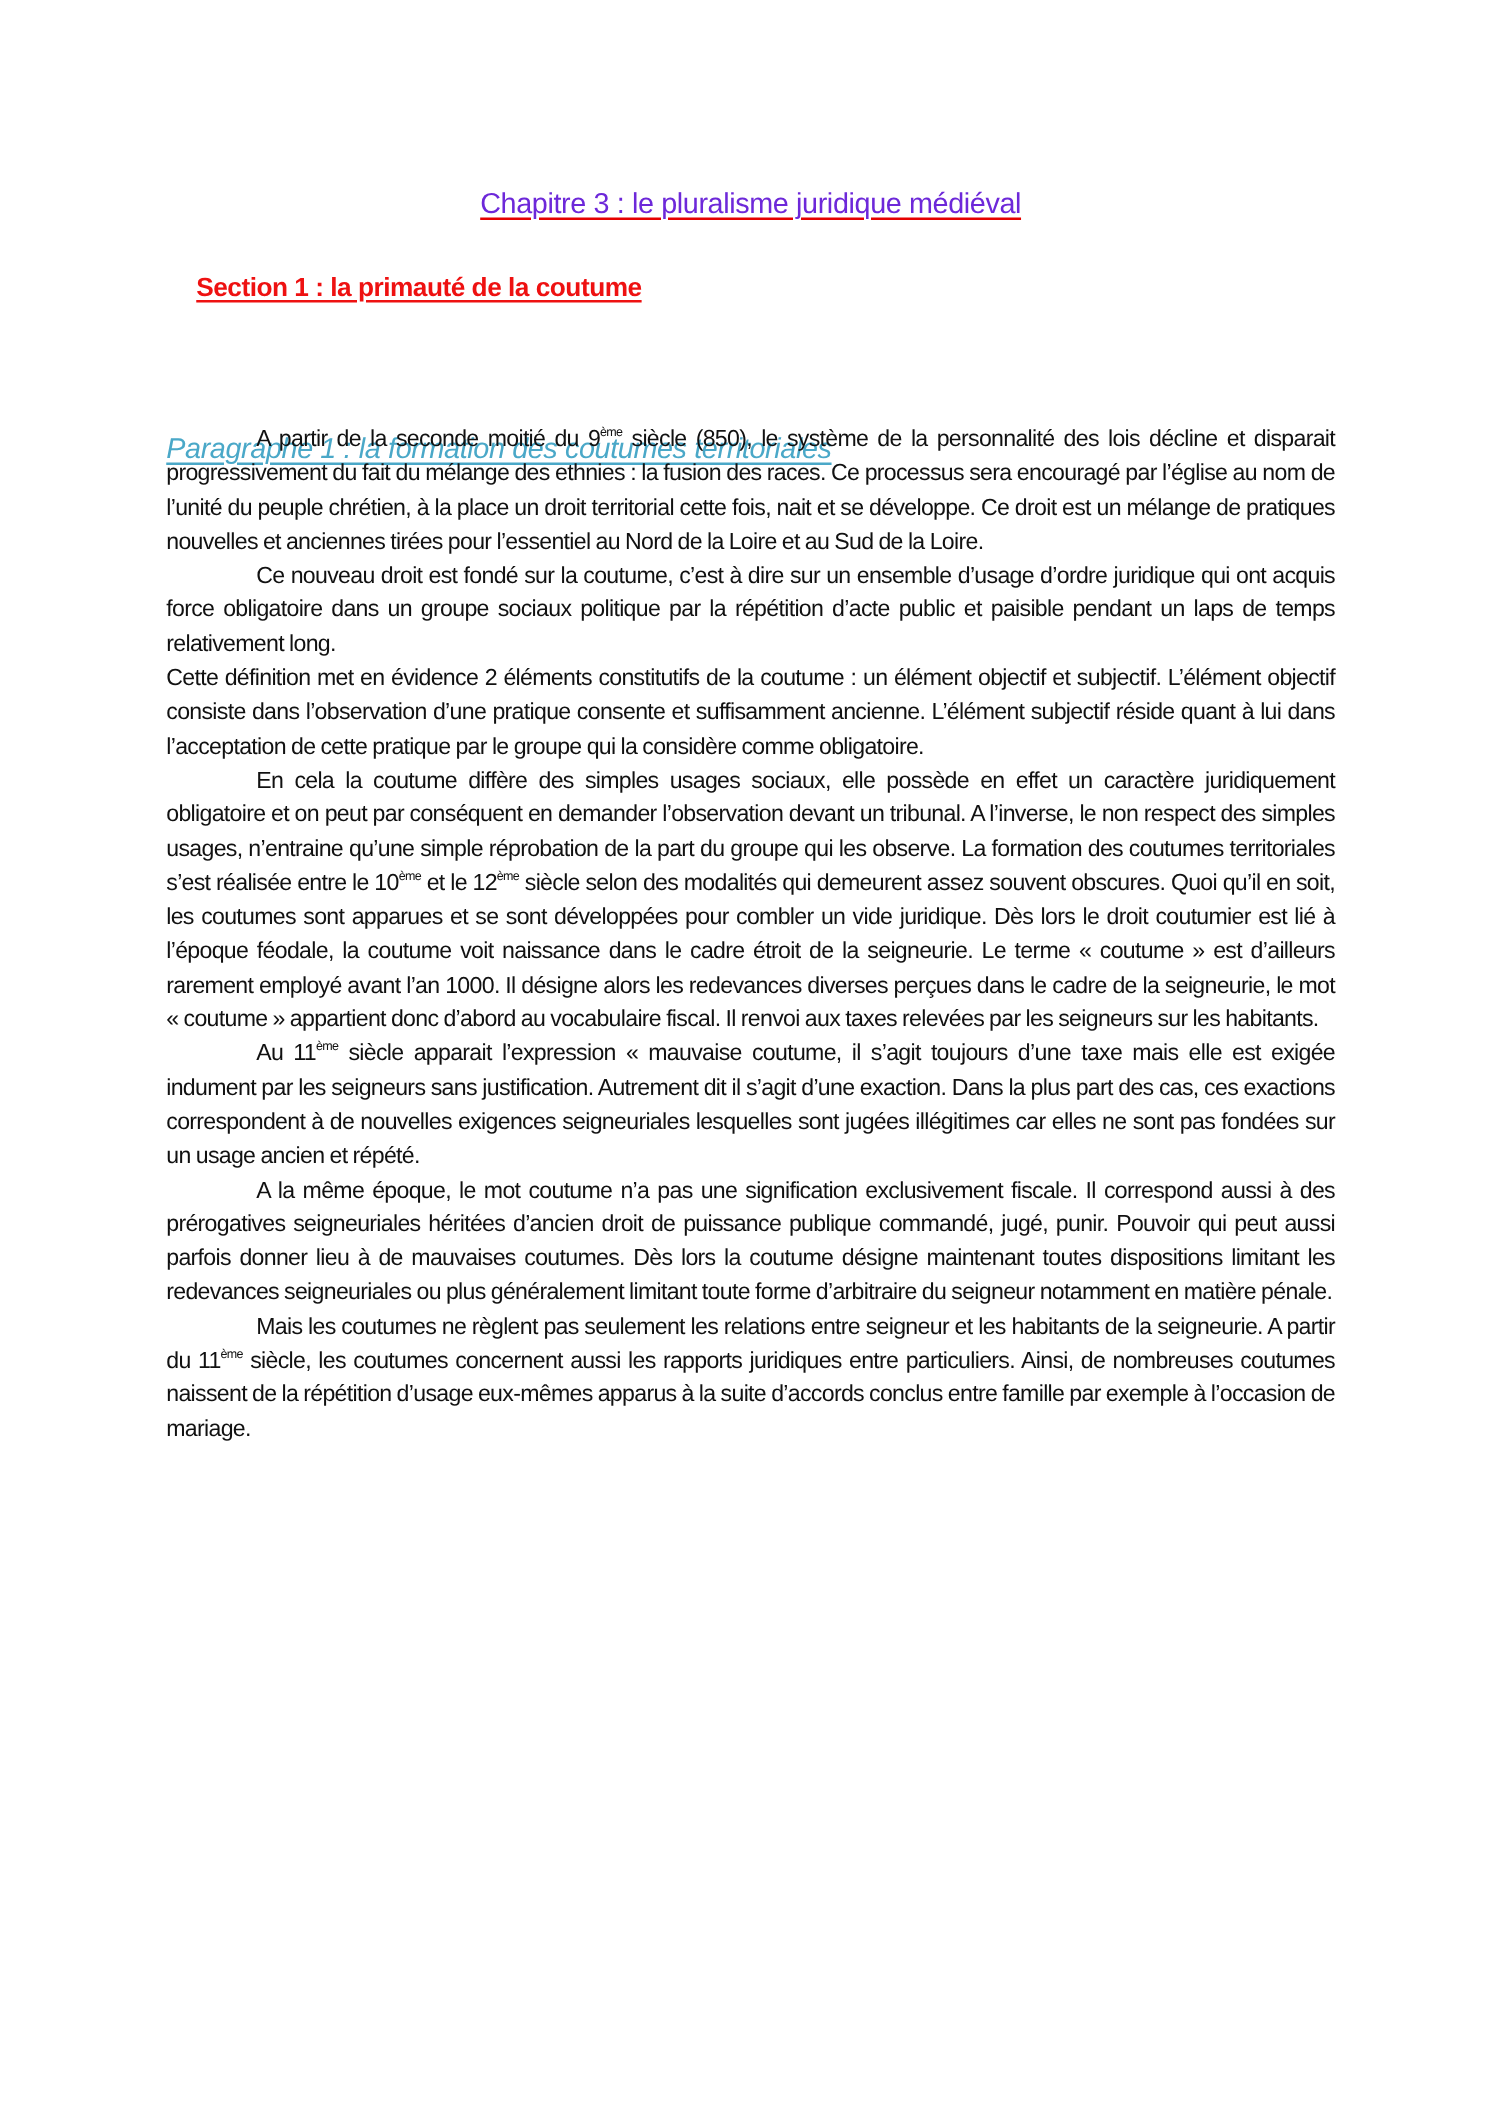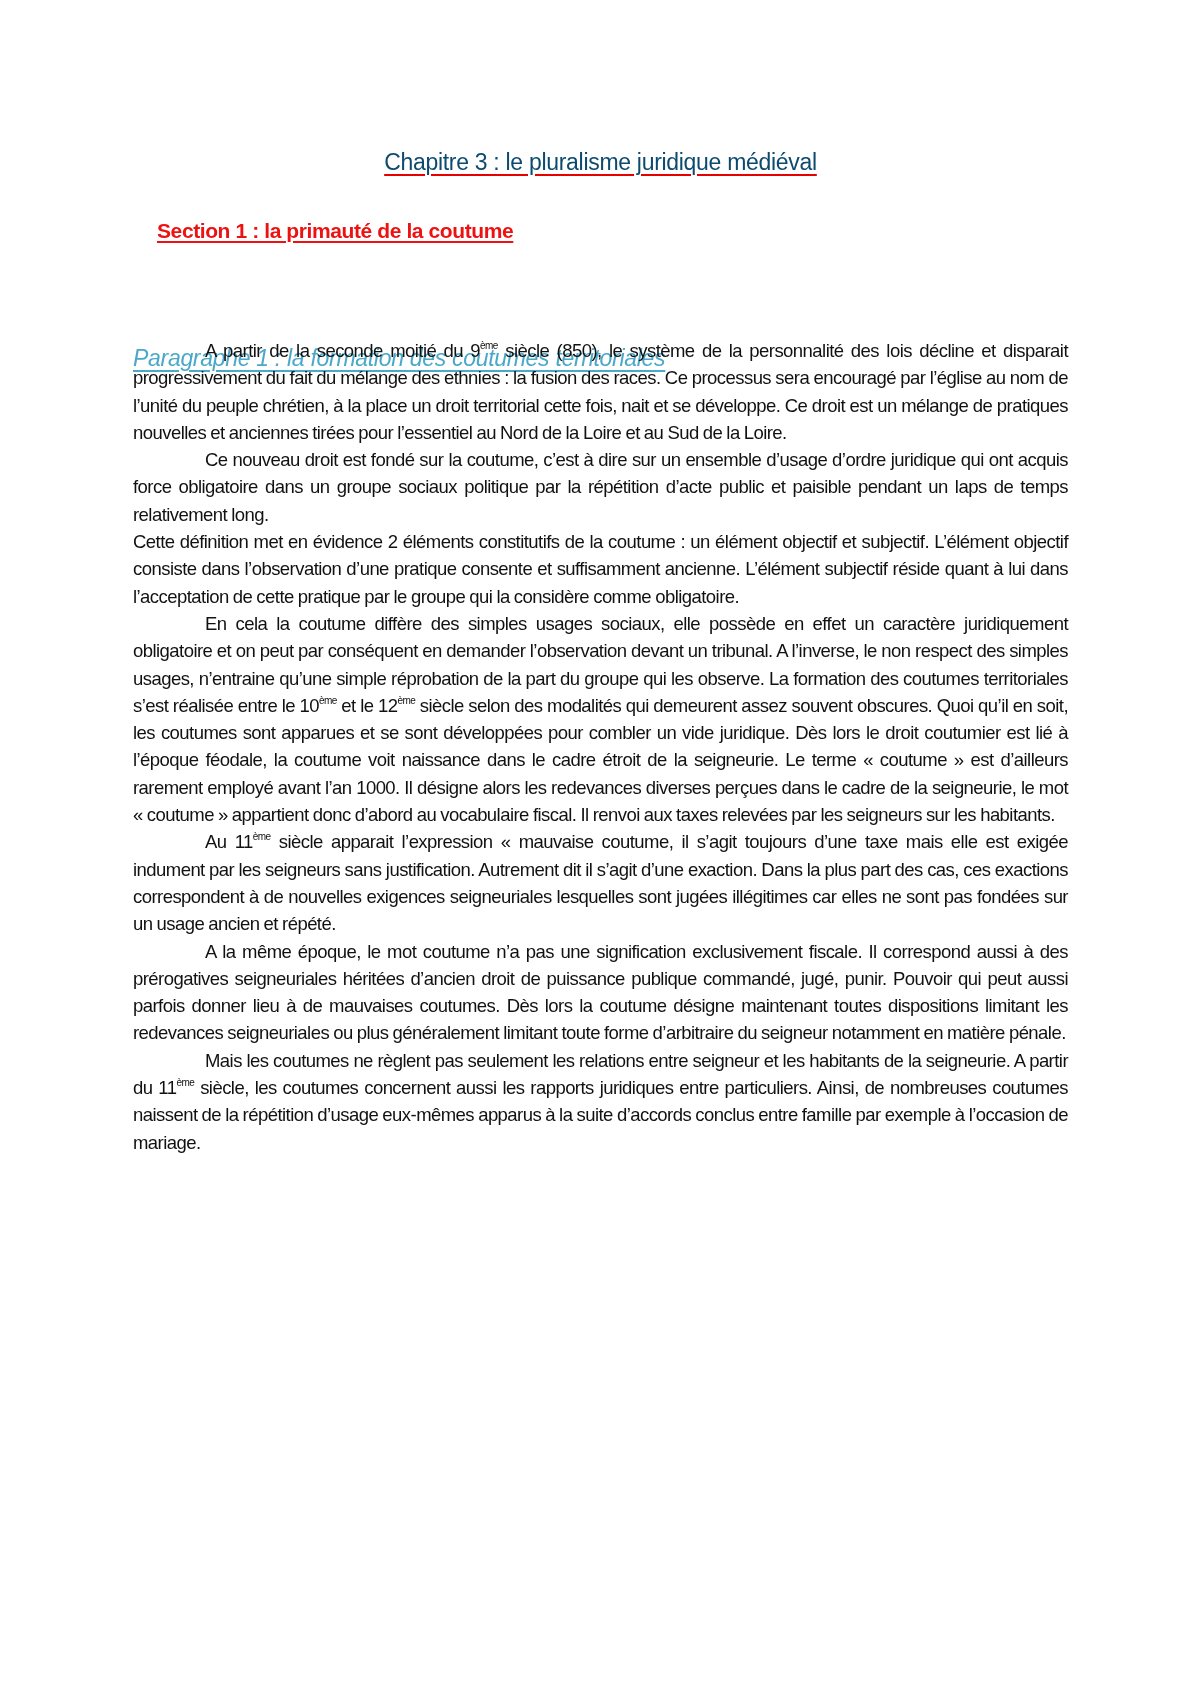--- a/index.html
+++ b/index.html
@@ -22,21 +22,21 @@
       width: 935px;
     }
     .chapter-title {
       position: absolute;
       top: 148px;
       left: 0;
       width: 935px;
       text-align: center;
       font-size: 23px;
       line-height: 28px;
-      color: #0c4a6e;
+      color: #6d28d9;
       letter-spacing: -0.3px;
     }
     .chapter-title span {
       text-decoration: underline;
       text-decoration-color: #e60000;
       text-decoration-thickness: 2px;
       text-underline-offset: 4px;
     }
     .section-title {
       position: absolute;

